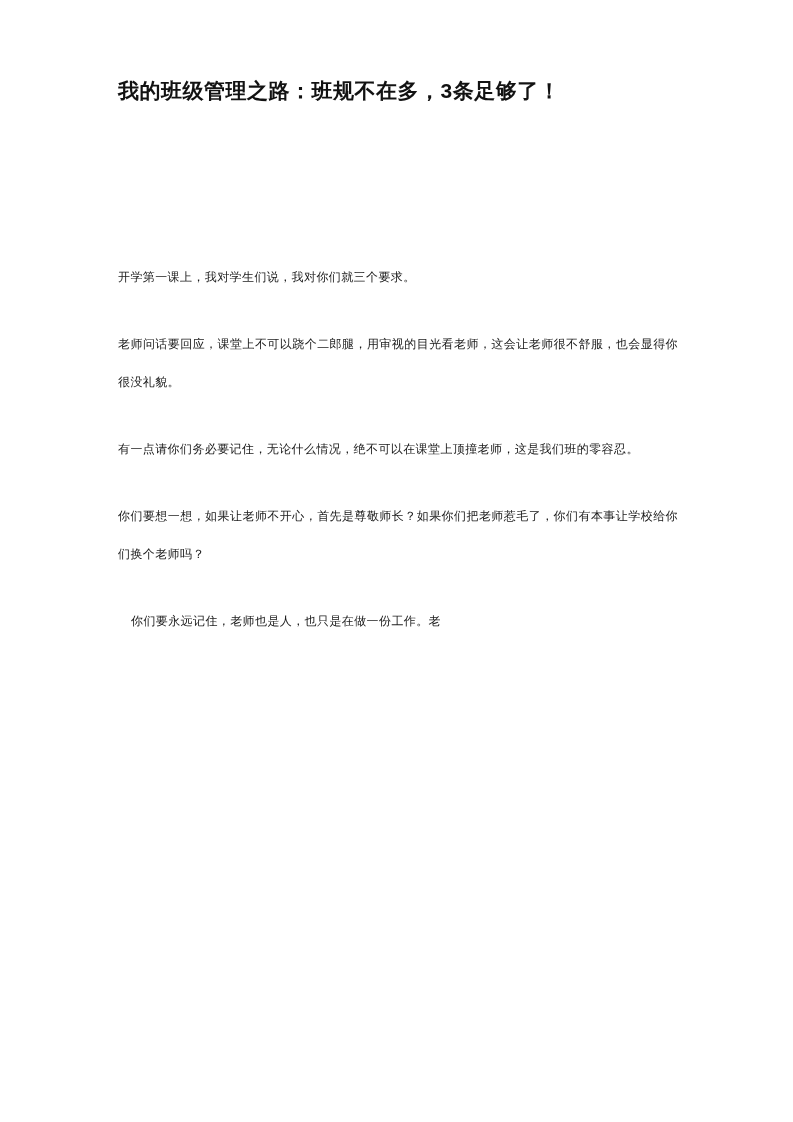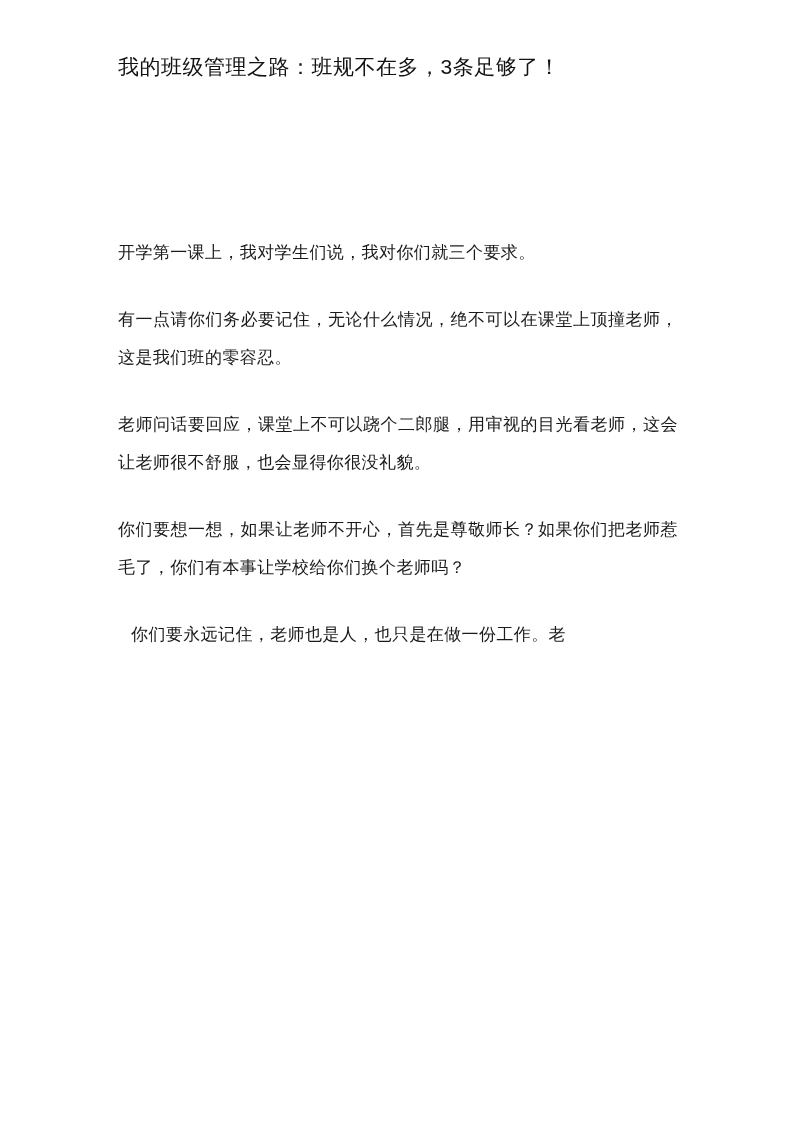--- a/index.html
+++ b/index.html
@@ -20,51 +20,51 @@
     overflow: hidden;
   }
   .content {
     position: absolute;
     left: 118px;
     top: 0;
     width: 560px;
   }
   .doc-title {
     font-size: 21px;
-    font-weight: normal;
+    font-weight: bold;
     line-height: 30px;
     letter-spacing: 0.5px;
     margin: 0;
-    padding-top: 52px;
+    padding-top: 76px;
     color: #121212;
   }
   .body-block {
     padding-top: 152px;
   }
   .para {
-    font-size: 17px;
+    font-size: 12px;
     line-height: 38px;
     letter-spacing: 0.4px;
     margin: 0 0 29px 0;
     color: #1a1a1a;
     text-align: justify;
     text-justify: inter-character;
   }
   .para:last-child {
     margin-bottom: 0;
     margin-left: 13px;
   }
 </style>
 </head>
 <body>
 
 <div class="page">
   <div class="content">
     <h1 class="doc-title">我的班级管理之路：班规不在多，3条足够了！</h1>
     <div class="body-block">
       <p class="para">开学第一课上，我对学生们说，我对你们就三个要求。</p>
+      <p class="para">老师问话要回应，课堂上不可以跷个二郎腿，用审视的目光看老师，这会让老师很不舒服，也会显得你很没礼貌。</p>
       <p class="para">有一点请你们务必要记住，无论什么情况，绝不可以在课堂上顶撞老师，这是我们班的零容忍。</p>
-      <p class="para">老师问话要回应，课堂上不可以跷个二郎腿，用审视的目光看老师，这会让老师很不舒服，也会显得你很没礼貌。</p>
       <p class="para">你们要想一想，如果让老师不开心，首先是尊敬师长？如果你们把老师惹毛了，你们有本事让学校给你们换个老师吗？</p>
       <p class="para">你们要永远记住，老师也是人，也只是在做一份工作。老</p>
     </div>
   </div>
 </div>
 
 </body></html>

